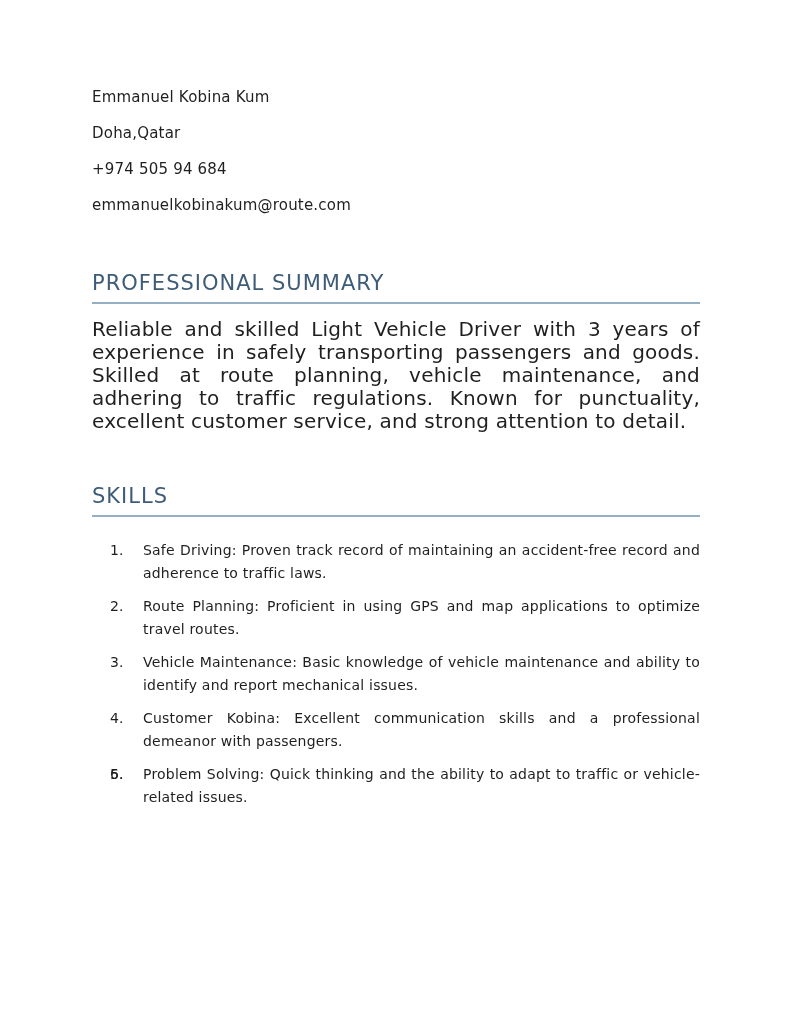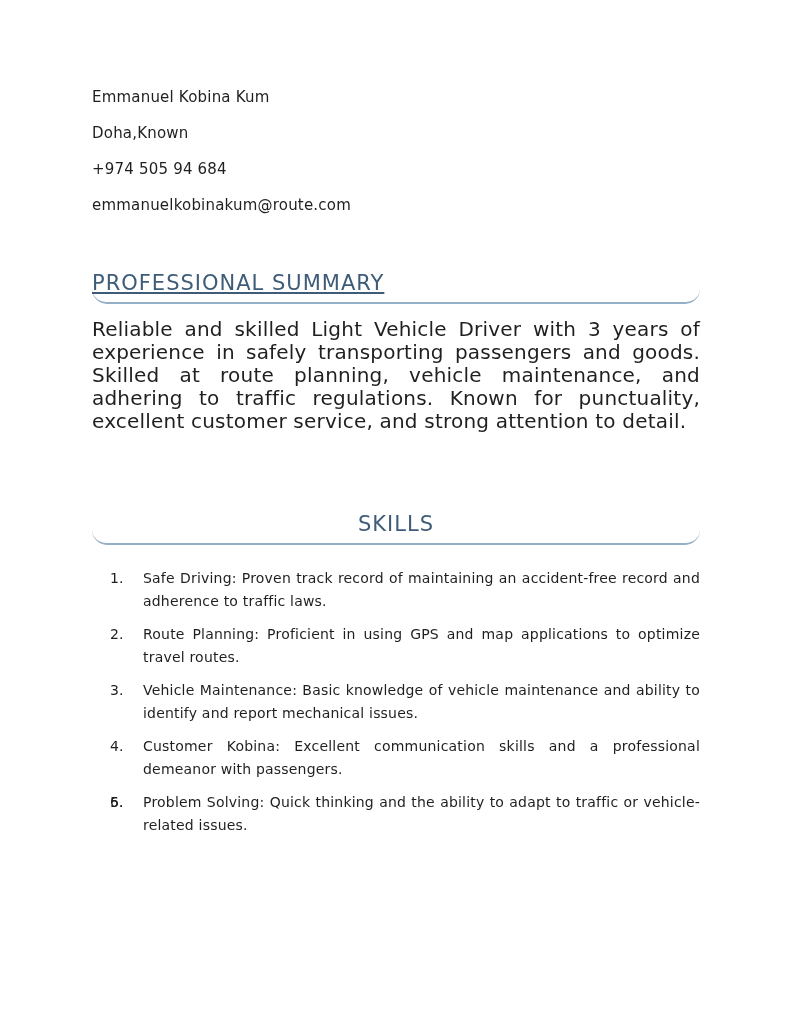--- a/index.html
+++ b/index.html
@@ -1,20 +1,20 @@
 <!DOCTYPE html>
 <html style="--heading: #3e5c78; --rule: #95afc6; --body: #1f1f1f;"><head>
 <meta charset="utf-8">
 <style>
   :root {
     --heading: #3e5c78;
     --rule: #95afc6;
     --body: #1f1f1f;
   }
-  * { margin: 0; padding: 0; box-sizing: border-box; border-radius: 15px; }
+  * { margin: 0; padding: 0; box-sizing: border-box; }
   html, body { background: #ffffff; }
   body {
     width: 791px;
     height: 1024px;
     font-family: "DejaVu Sans", sans-serif;
     color: var(--body, #1f1f1f);
     overflow: hidden;
   }
   .page {
     width: 791px;
@@ -33,22 +33,22 @@
   
   .section-heading {
     color: var(--heading, #3e5c78);
     font-size: 21px;
     line-height: 26px;
     letter-spacing: 1px;
     font-weight: 500;
     padding-bottom: 6px;
     border-bottom: 2px solid var(--rule, #95afc6);
   }
-  .heading-summary { margin-top: 57px; text-decoration: underline; }
-  .heading-skills  { margin-top: 78px; text-align: center; }
+  .heading-summary { margin-top: 57px; }
+  .heading-skills  { margin-top: 50px; }
   
   .summary-text {
     margin-top: 14px;
     font-size: 20px;
     line-height: 23px;
     text-align: justify;
     letter-spacing: 0.2px;
   }
   
   .skills-list {
@@ -71,21 +71,21 @@
     text-align: left;
   }
 </style>
 </head>
 <body>
 
 <div class="page">
 
   <div class="contact-block">
     <div class="contact-line">Emmanuel Kobina Kum</div>
-    <div class="contact-line">Doha,Known</div>
+    <div class="contact-line">Doha,Qatar</div>
     <div class="contact-line">+974 505 94 684</div>
     <div class="contact-line">emmanuelkobinakum@route.com</div>
   </div>
 
   <h2 class="section-heading heading-summary">PROFESSIONAL SUMMARY</h2>
 
   <p class="summary-text">Reliable and skilled Light Vehicle Driver with 3 years of experience in safely transporting passengers and goods. Skilled at route planning, vehicle maintenance, and adhering to traffic regulations. Known for punctuality, excellent customer service, and strong attention to detail.</p>
 
   <h2 class="section-heading heading-skills">SKILLS</h2>
 

